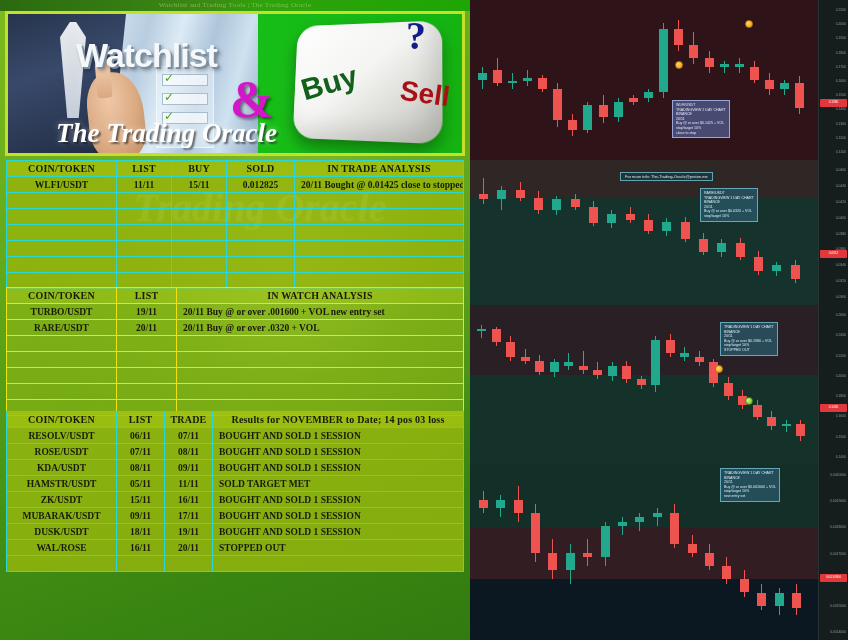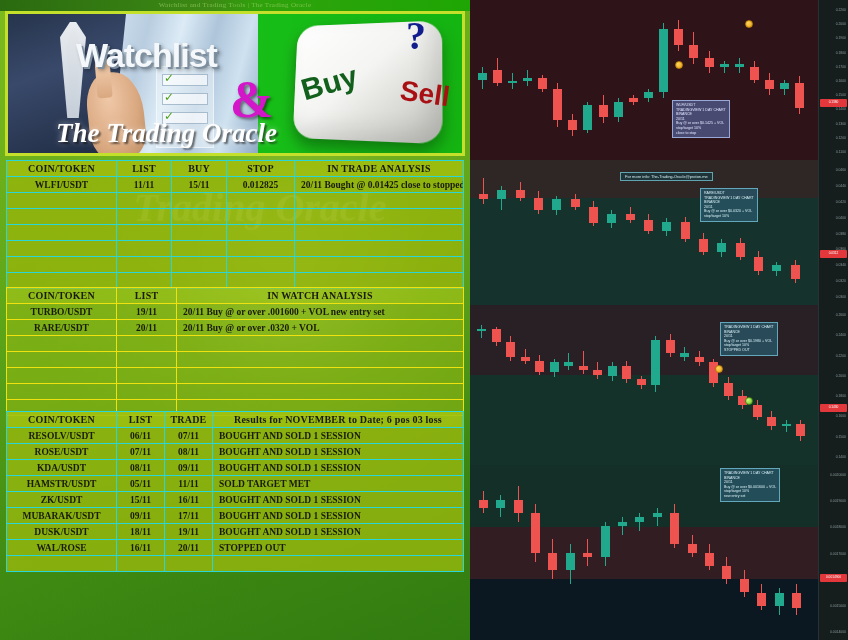--- a/index.html
+++ b/index.html
@@ -249,21 +249,21 @@
           <col style="width:55px">
           <col style="width:55px">
           <col style="width:68px">
           <col>
         </colgroup>
       <thead>
           <tr id="it-head">
             <th>COIN/TOKEN</th>
             <th>LIST</th>
             <th>BUY</th>
-            <th>STOP</th>
+            <th>SOLD</th>
             <th>IN TRADE ANALYSIS</th>
           </tr>
         </thead>
       <tbody id="it-body">
           <tr>
             <td>WLFI/USDT</td>
             <td>11/11</td>
             <td>15/11</td>
             <td>0.012825</td>
             <td class="anal">20/11 Bought @ 0.01425 close to stopped out</td>
@@ -370,21 +370,21 @@
           <col style="width:110px">
           <col style="width:48px">
           <col style="width:48px">
           <col>
         </colgroup>
       <thead>
           <tr id="rs-head">
             <th>COIN/TOKEN</th>
             <th>LIST</th>
             <th>TRADE</th>
-            <th>Results for NOVEMBER to Date; 6 pos 03 loss</th>
+            <th>Results for NOVEMBER to Date; 14 pos 03 loss</th>
           </tr>
         </thead>
       <tbody id="rs-body">
           <tr>
             <td>RESOLV/USDT</td>
             <td>06/11</td>
             <td>07/11</td>
             <td class="anal res-pink">BOUGHT AND SOLD  1 SESSION</td>
           </tr>
           <tr>

